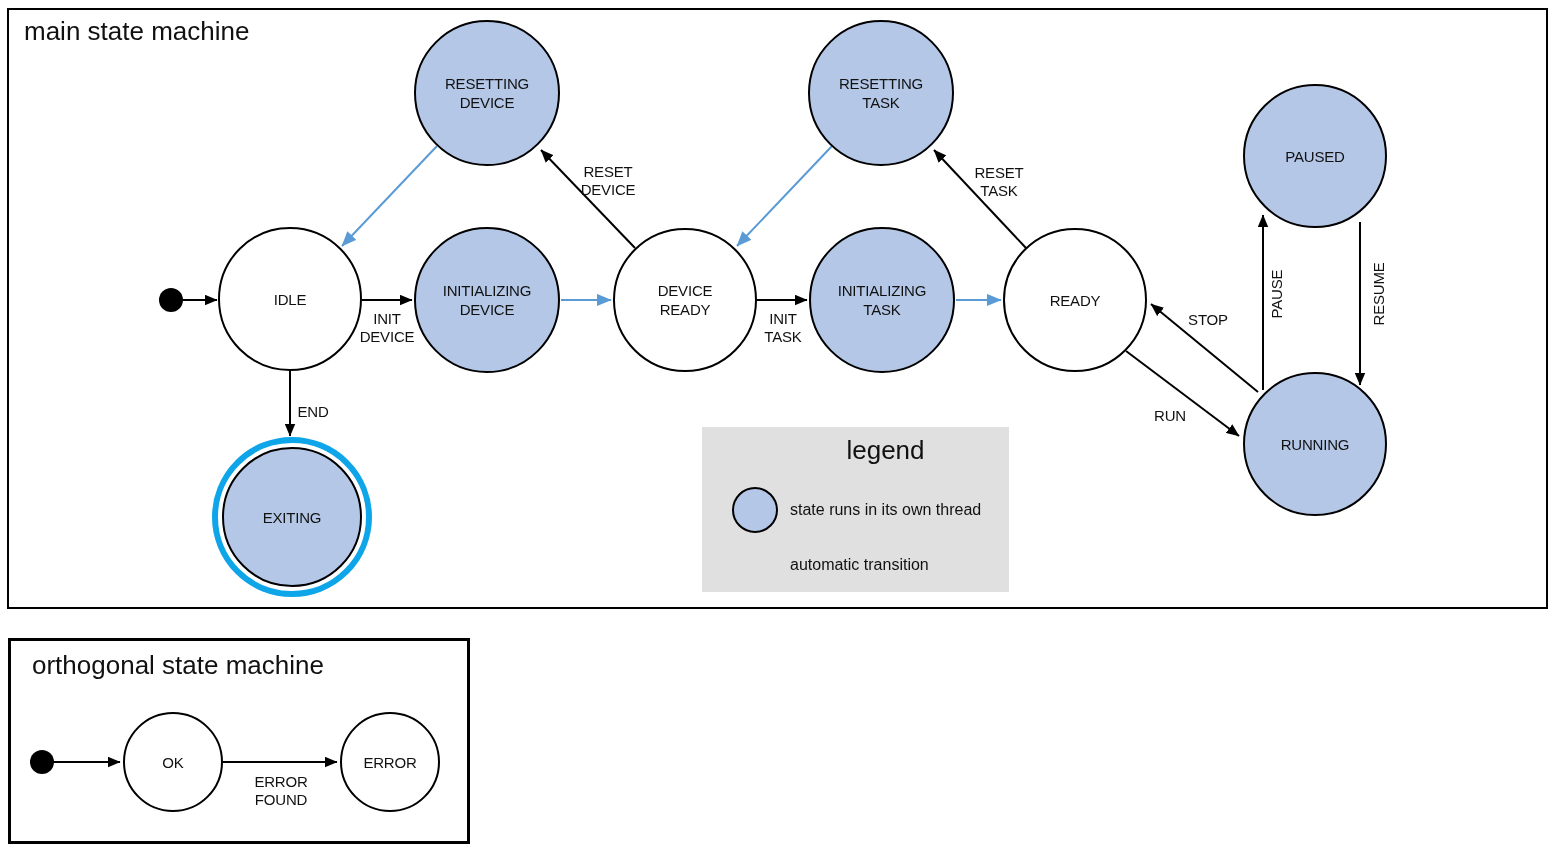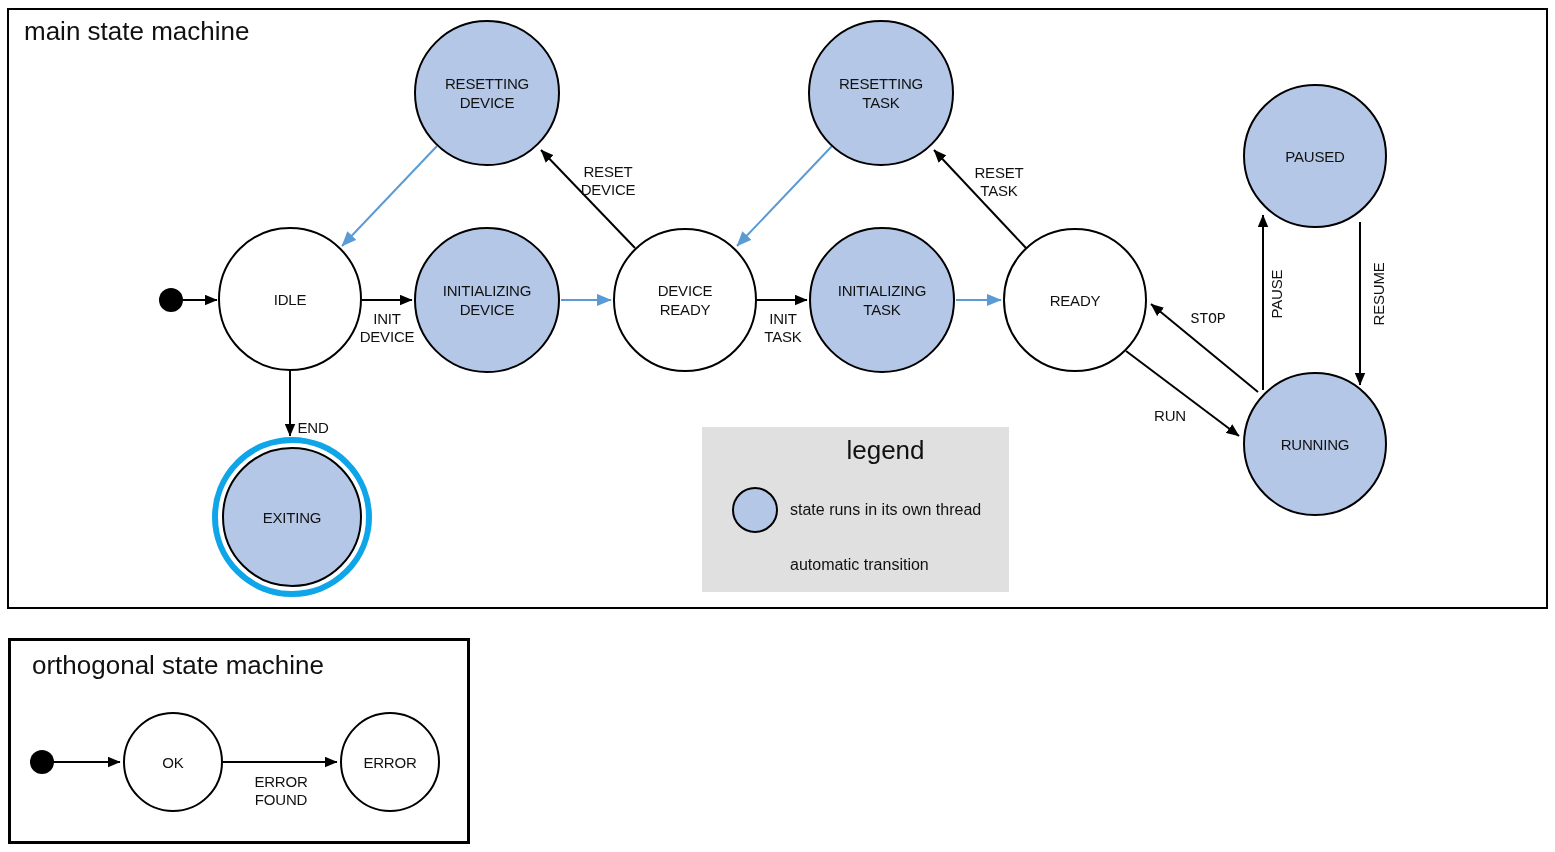--- a/index.html
+++ b/index.html
@@ -148,25 +148,25 @@
 </div>
 
 <div class="edge-label" style="left:387px;top:328px;">INIT
 DEVICE</div>
 <div class="edge-label" style="left:608px;top:181px;">RESET
 DEVICE</div>
 <div class="edge-label" style="left:783px;top:328px;">INIT
 TASK</div>
 <div class="edge-label" style="left:999px;top:182px;">RESET
 TASK</div>
-<div class="edge-label" style="left:1208px;top:320px;font-family:Liberation Mono, monospace;">STOP</div>
+<div class="edge-label" style="left:1208px;top:320px;">STOP</div>
 <div class="edge-label" style="left:1170px;top:416px;">RUN</div>
 <div class="edge-label vertical" style="left:1277px;top:294px;">PAUSE</div>
 <div class="edge-label vertical" style="left:1379px;top:294px;">RESUME</div>
-<div class="edge-label" style="left:313px;top:428px;">END</div>
+<div class="edge-label" style="left:313px;top:412px;">END</div>
 
 <div class="legend-box">
   <div class="legend-title">legend</div>
   <div class="legend-circle"></div>
   <div class="legend-note" style="top:74px;">state runs in its own thread</div>
   <div class="legend-note" style="top:129px;">automatic transition</div>
 </div>
 
 <div class="init-dot" style="left:30px;top:750px;"></div>
 

